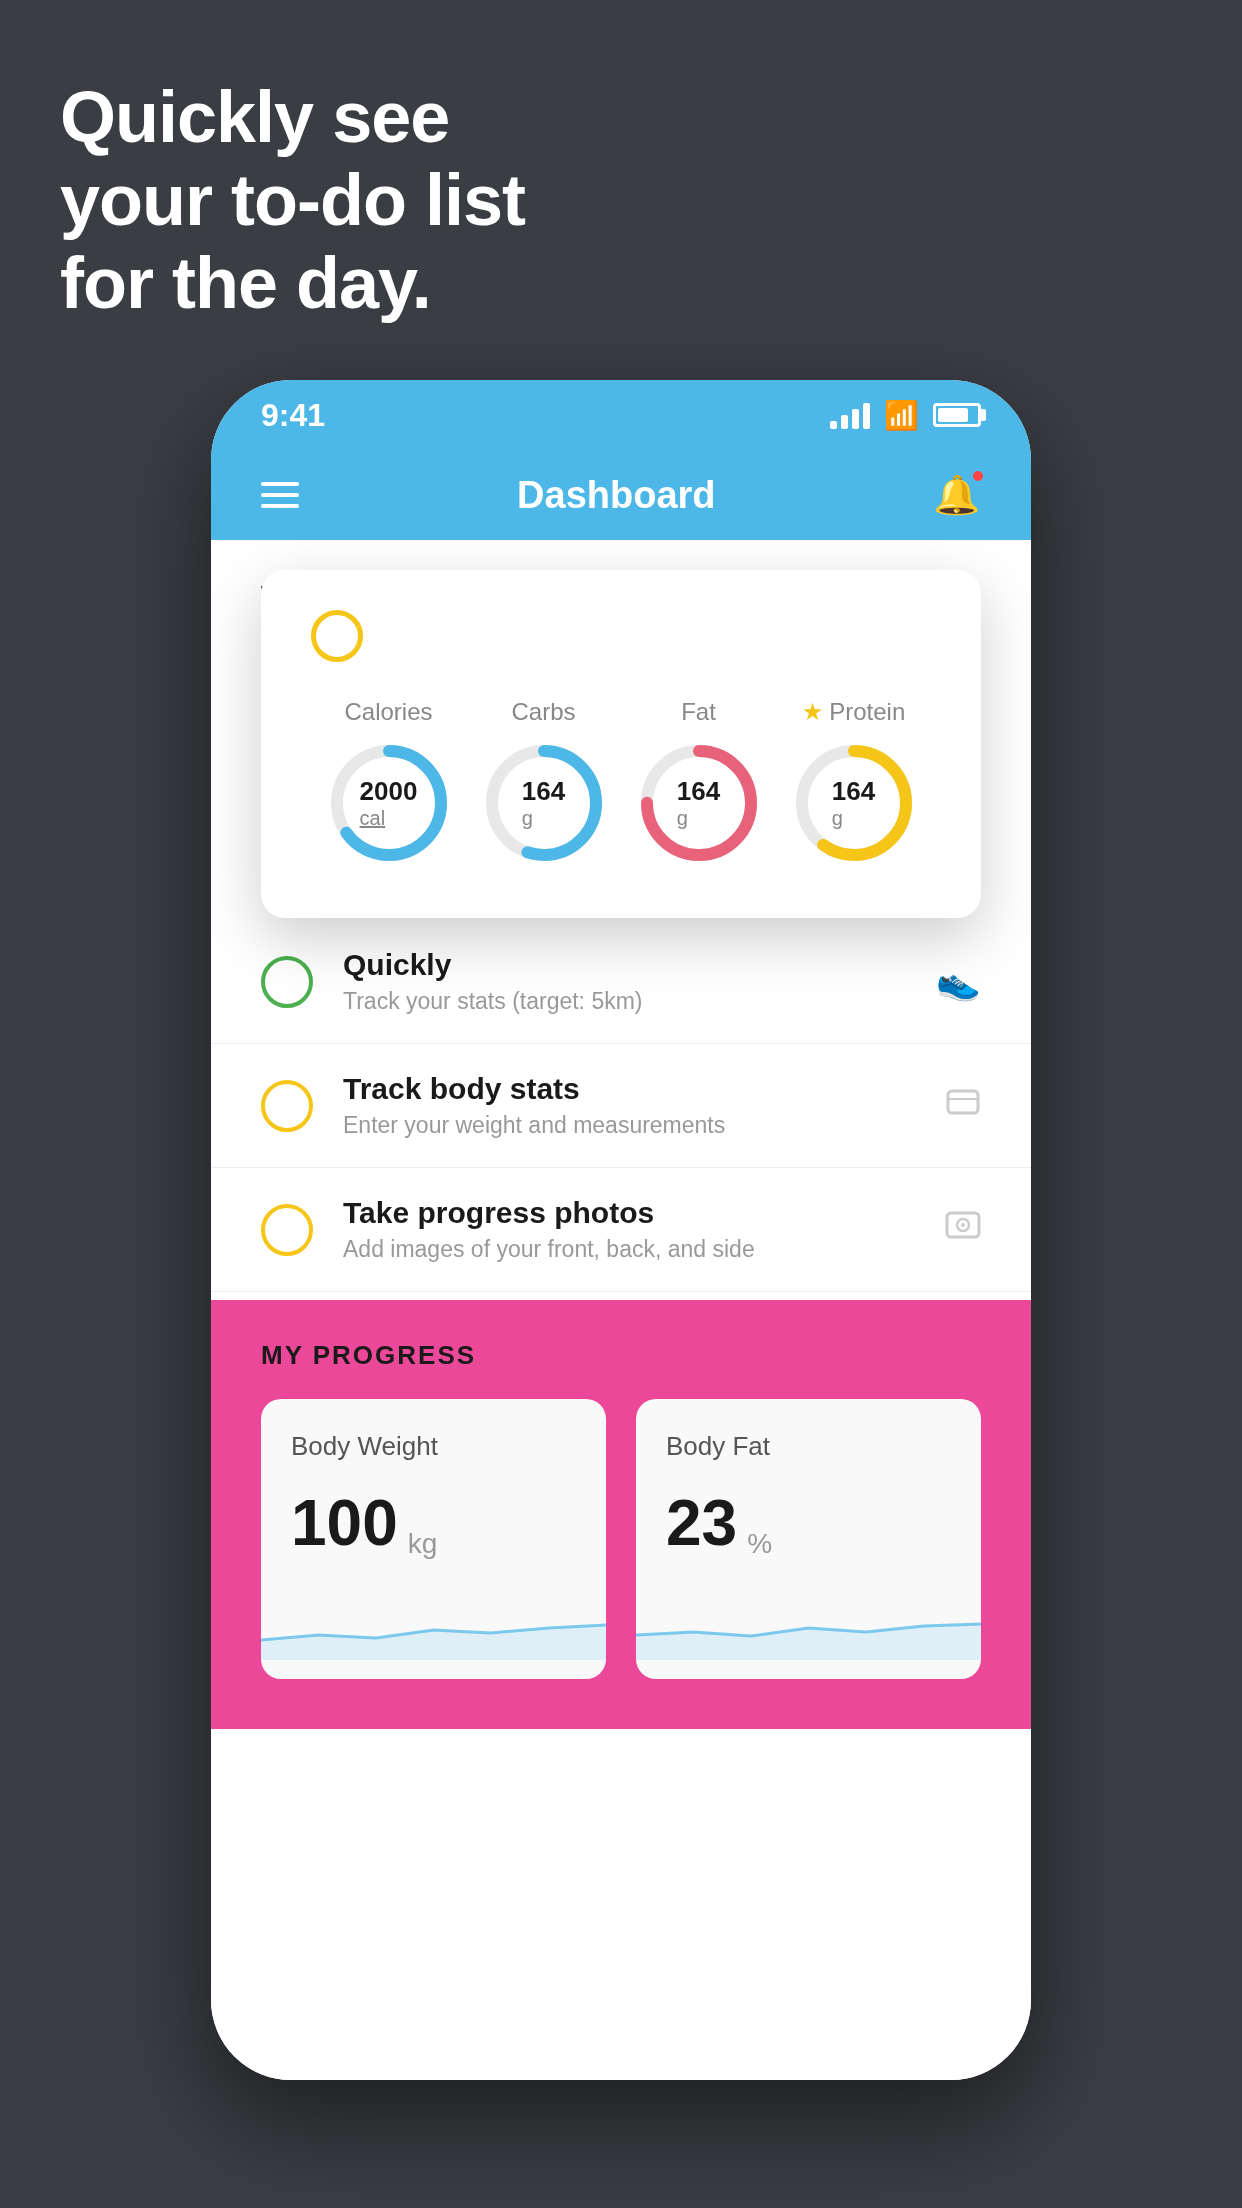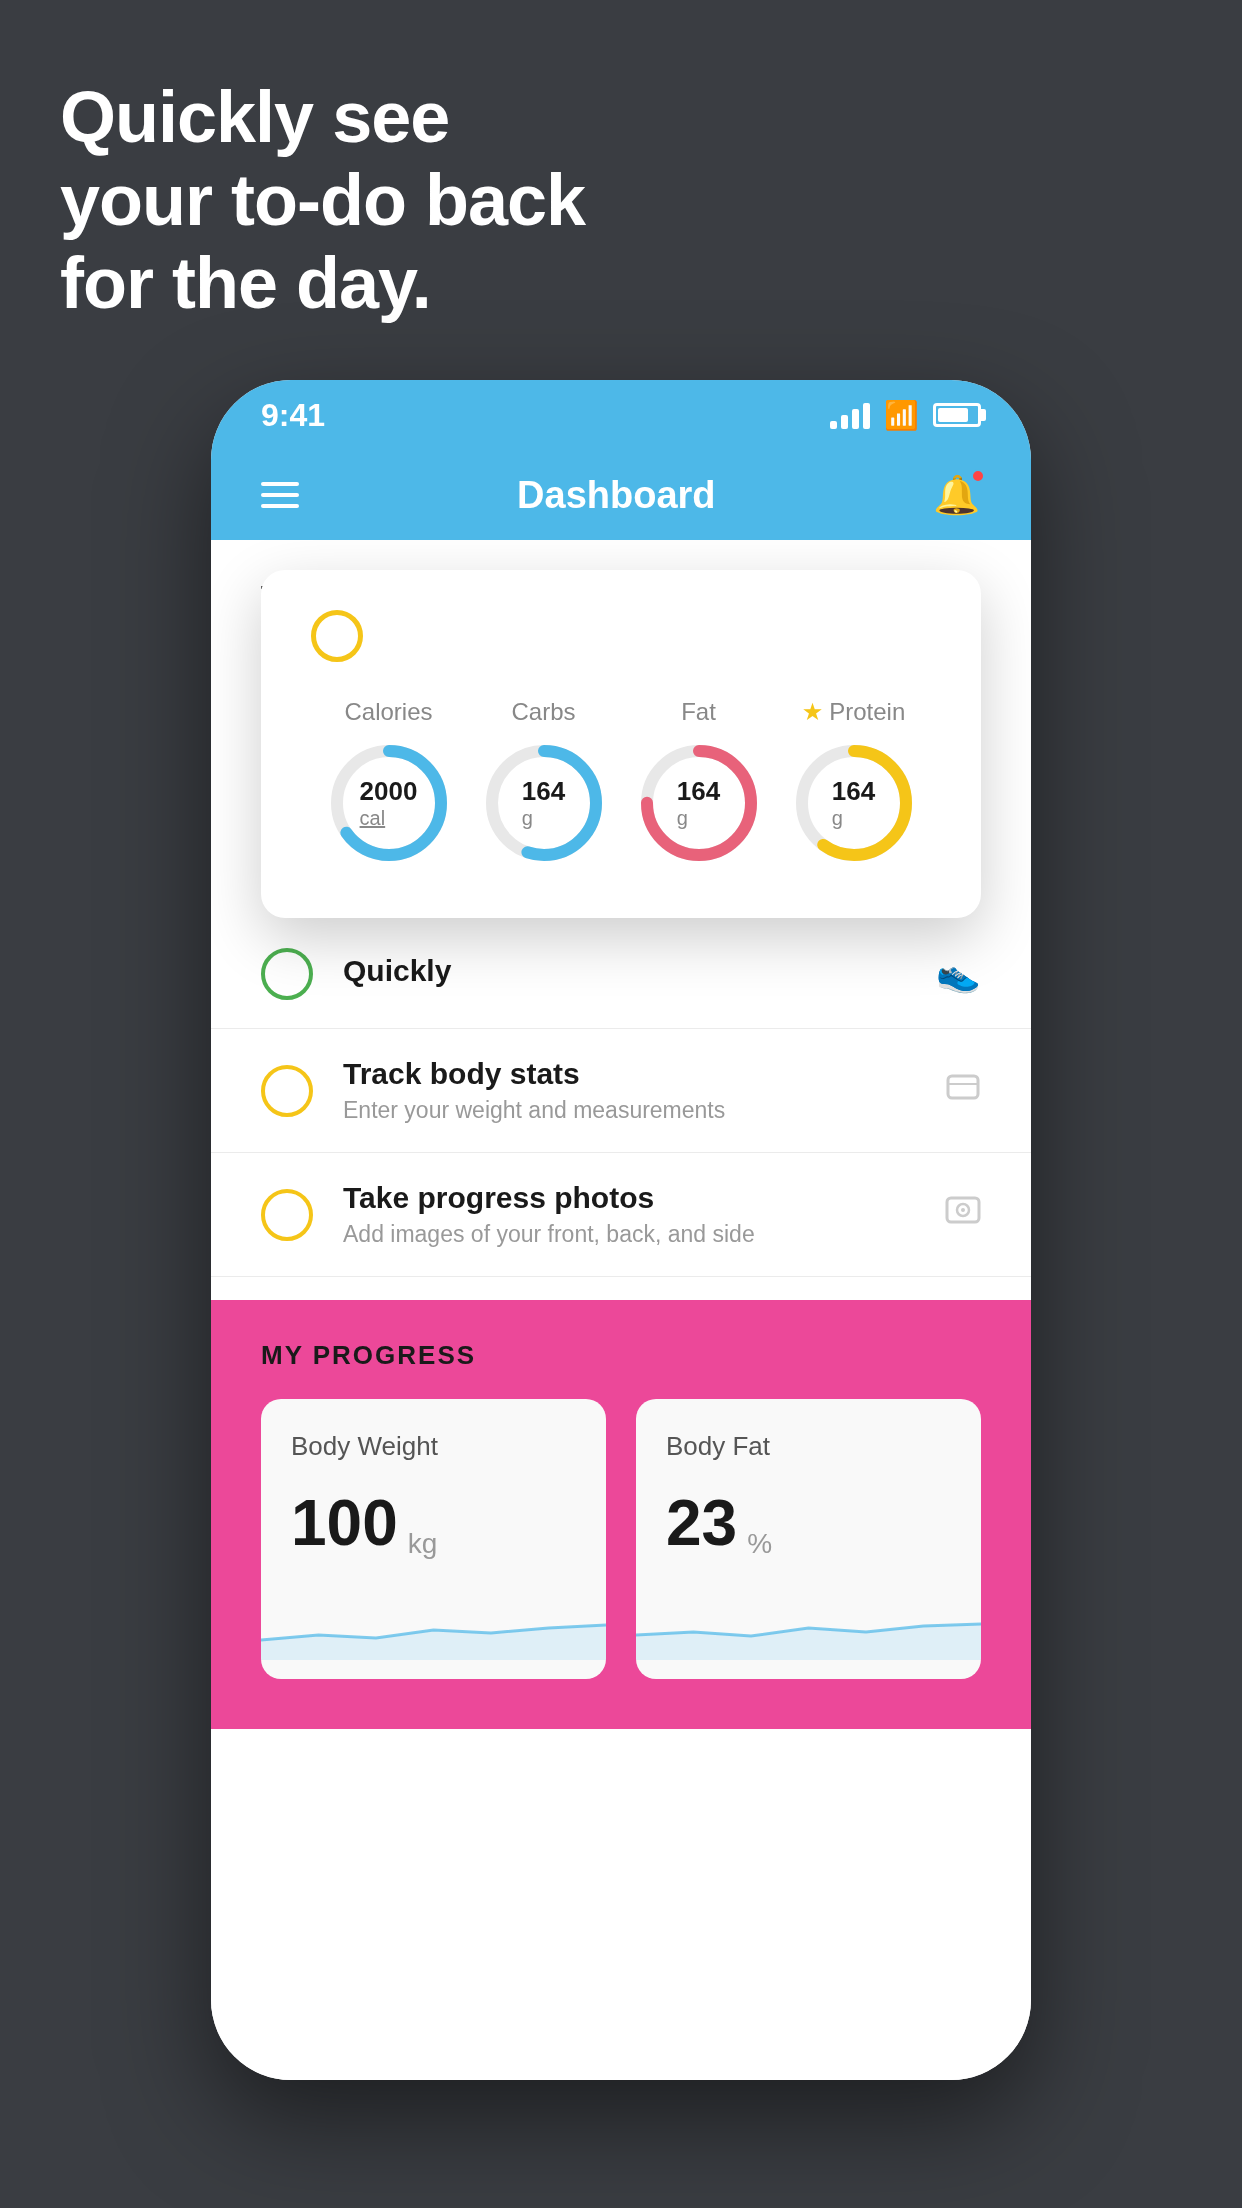--- a/index.html
+++ b/index.html
@@ -404,21 +404,21 @@
       height: 80px;
       margin: 0 -30px;
       width: calc(100% + 60px);
     }
   </style>
 </head>
 <body>
 
 <div class="hero-text">
   <div>Quickly see</div>
-  <div>your to-do back</div>
+  <div>your to-do list</div>
   <div>for the day.</div>
 </div>
 
 <div class="phone-wrapper">
   <div class="phone-frame">
 
     <div class="status-bar">
       <span class="status-time">9:41</span>
       <div class="status-icons">
         <div class="signal-bars">
@@ -519,20 +519,21 @@
 
         </div>
       </div>
 
       <div class="todo-list">
 
         <div class="todo-item">
           <div class="todo-circle green"></div>
           <div class="todo-content">
             <div class="todo-title">Quickly</div>
+            <div class="todo-subtitle">Track your stats (target: 5km)</div>
           </div>
           <span class="todo-icon">👟</span>
         </div>
 
         <div class="todo-item">
           <div class="todo-circle yellow"></div>
           <div class="todo-content">
             <div class="todo-title">Track body stats</div>
             <div class="todo-subtitle">Enter your weight and measurements</div>
           </div>

